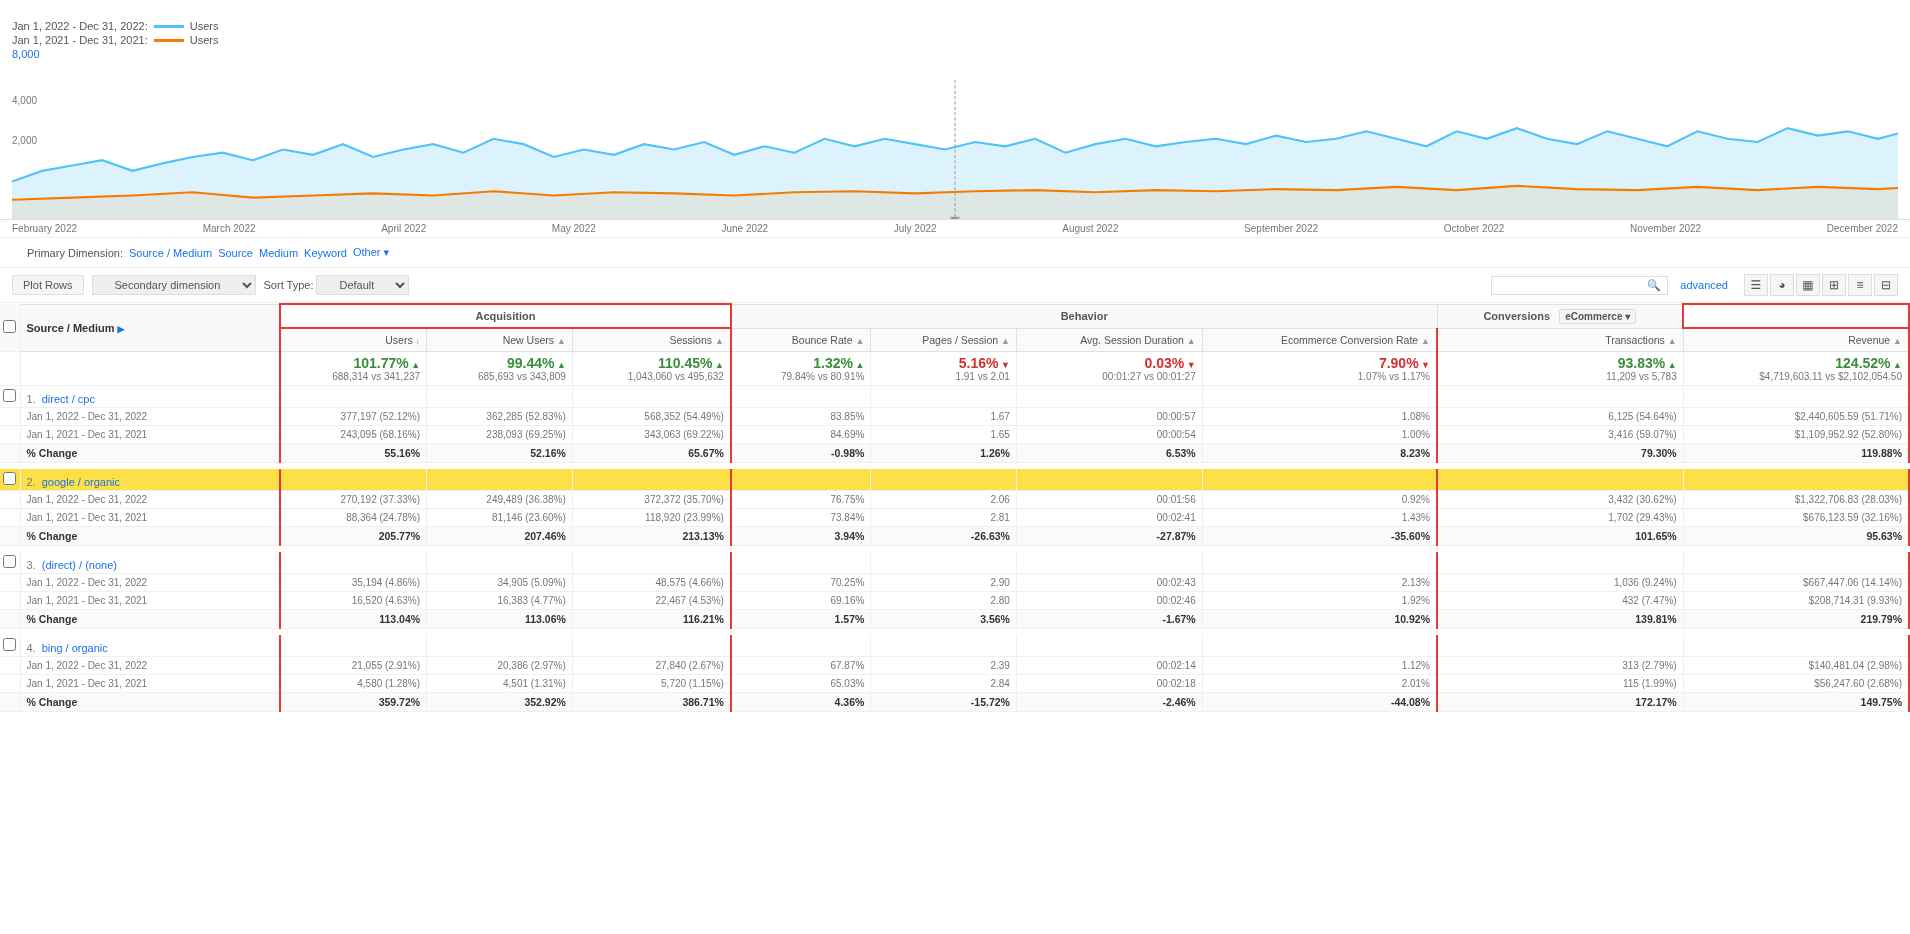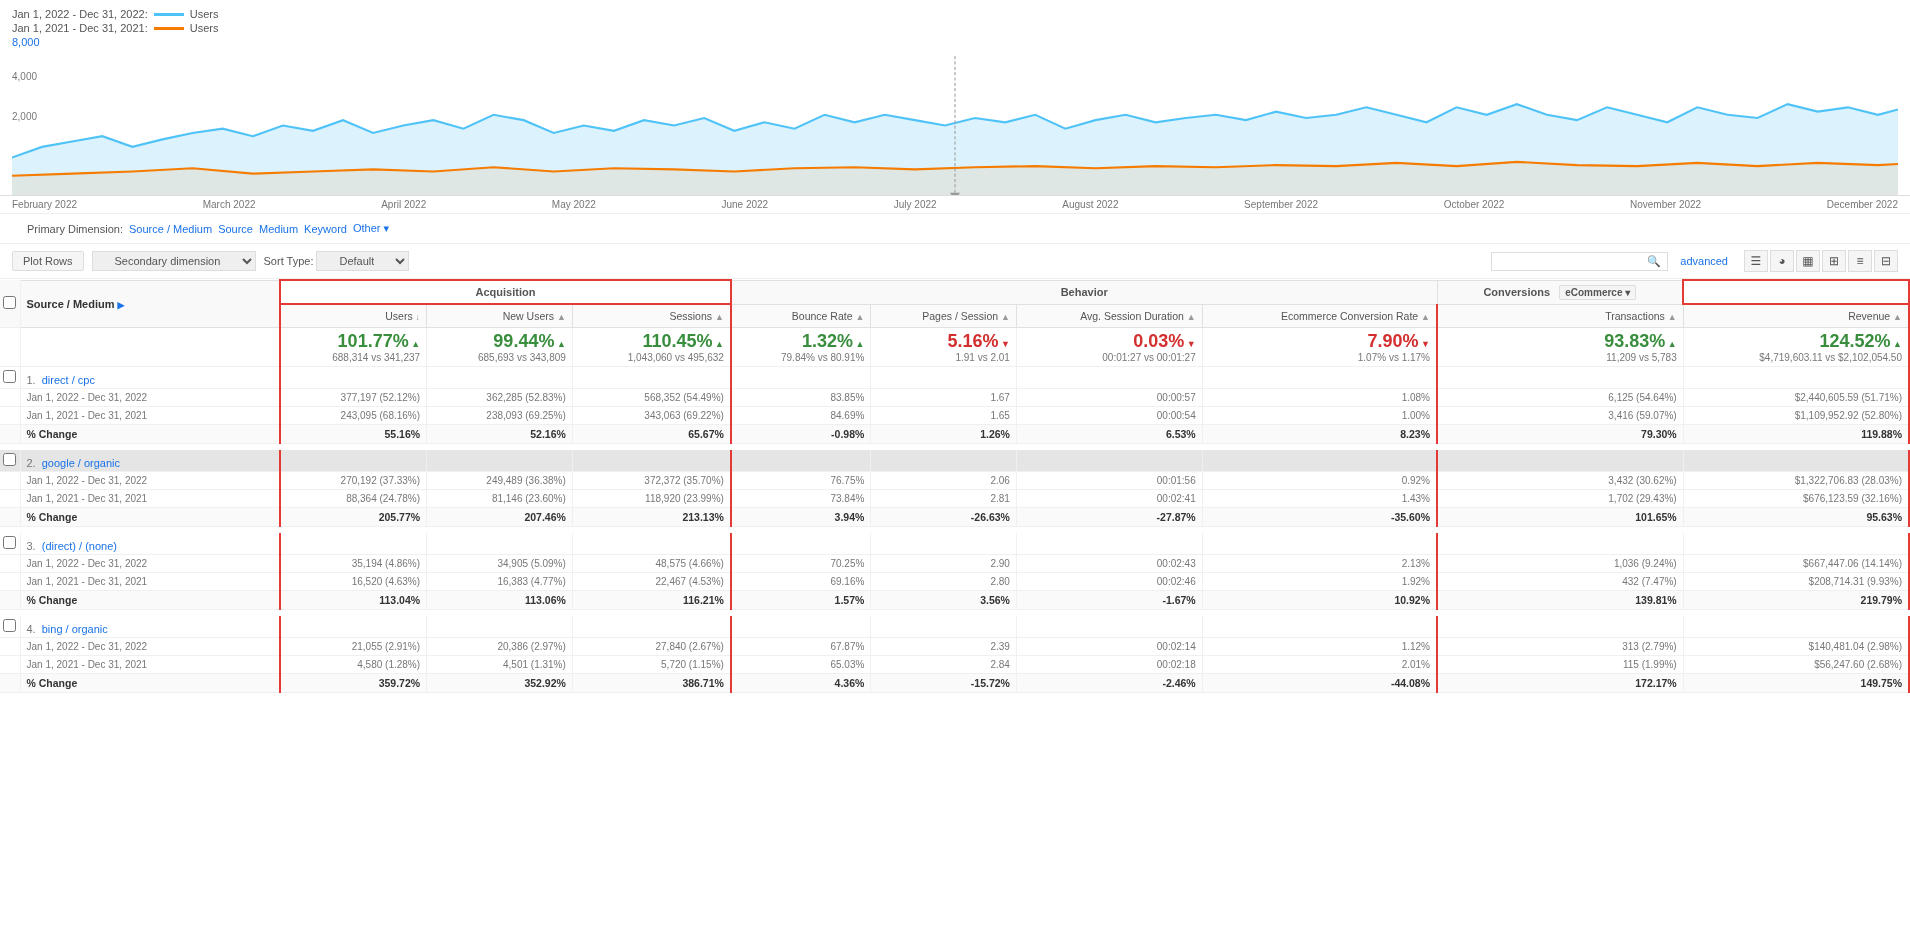--- a/index.html
+++ b/index.html
@@ -1,18 +1,18 @@
 <!DOCTYPE html>
 <html><head>
   <meta charset="utf-8">
   <style>
     * { box-sizing: border-box; margin: 0; padding: 0; }
     body { font-family: Arial, sans-serif; font-size: 11px; background: #fff; color: #333; overflow-x: auto; }
     
-    .legend { padding: 8px 12px; display: flex; flex-direction: column; gap: 2px; }
+    .legend { padding: 20px 12px; display: flex; flex-direction: column; gap: 2px; }
     .legend-item { display: flex; align-items: center; gap: 6px; font-size: 11px; }
     
     .chart-area { position: relative; width: 100%; height: 140px; border-bottom: 1px solid #ddd; padding: 0 12px; overflow: hidden; }
     .chart-svg { width: 100%; height: 100%; }
     
     .chart-labels { display: flex; justify-content: space-between; padding: 3px 12px; font-size: 10px; color: #777; border-bottom: 1px solid #eee; }
     
     .primary-dim { padding: 8px 12px; display: flex; align-items: center; gap: 6px; font-size: 11px; border-bottom: 1px solid #eee; }
     .primary-dim span { color: #555; padding-left: 15px; }
     .dim-link { color: #1a73e8; cursor: pointer; text-decoration: none; }
@@ -38,21 +38,21 @@
     
     th { padding: 5px 6px; text-align: right; border: 1px solid #e0e0e0; font-weight: normal; color: #555; font-size: 10.5px; background: #fafafa; white-space: nowrap; cursor: pointer; }
     th .sort-icon { color: #999; font-size: 9px; }
     
     td { padding: 3px 6px; border-bottom: 1px solid #f0f0f0; border-right: 1px solid #f0f0f0; }
     td.source-cell { text-align: left; min-width: 180px; }
     td.num-cell { text-align: right; white-space: nowrap; }
     
     .summary-row td { border-top: 1px solid #e0e0e0; }
     
-    .big-pct { font-size: 18px; font-weight: bold; display: block; }
+    .big-pct { font-size: 14px; font-weight: bold; display: block; }
     .sub-val { font-size: 10px; color: #777; display: block; }
     .green { color: #388e3c; }
     .red { color: #d32f2f; }
     .green-arrow::after { content: ' ▲'; color: #388e3c; font-size: 9px; }
     .red-arrow::after { content: ' ▼'; color: #d32f2f; font-size: 9px; }
     
     .source-name { color: #1a73e8; cursor: pointer; }
     .date-row { font-size: 10px; color: #777; }
     .pct-change-row { font-size: 10.5px; }
     .pct-change-row td { font-weight: bold; color: #333; }
@@ -281,21 +281,21 @@
     <td class="num-cell" style="font-weight:bold;">-0.98%</td>
     <td class="num-cell" style="font-weight:bold;">1.26%</td>
     <td class="num-cell" style="font-weight:bold;">6.53%</td>
     <td class="num-cell" style="font-weight:bold;">8.23%</td>
     <td class="num-cell conv-cell" style="font-weight:bold;">79.30%</td>
     <td class="num-cell conv-cell-right" style="font-weight:bold;">119.88%</td>
   </tr>
         <tr style="height: 6px;">
           <td colspan="11" style="border:none;background:#fff;"></td>
         </tr>
-        <tr style="background-color: #e5e5e5; padding-left: 38px;">
+        <tr style="background-color: #fde047; padding-left: 38px;">
     <td class="checkbox-col">
       <input type="checkbox" style="">
     </td>
     <td class="source-cell" colspan="1" style="padding:6px 6px 2px 6px;">
       <span class="row-num">2.</span>
       <span class="source-name">google / organic</span>
     </td>
     <td class="num-cell acq-cell"></td>
     <td class="num-cell"></td>
     <td class="num-cell acq-cell-right"></td>

